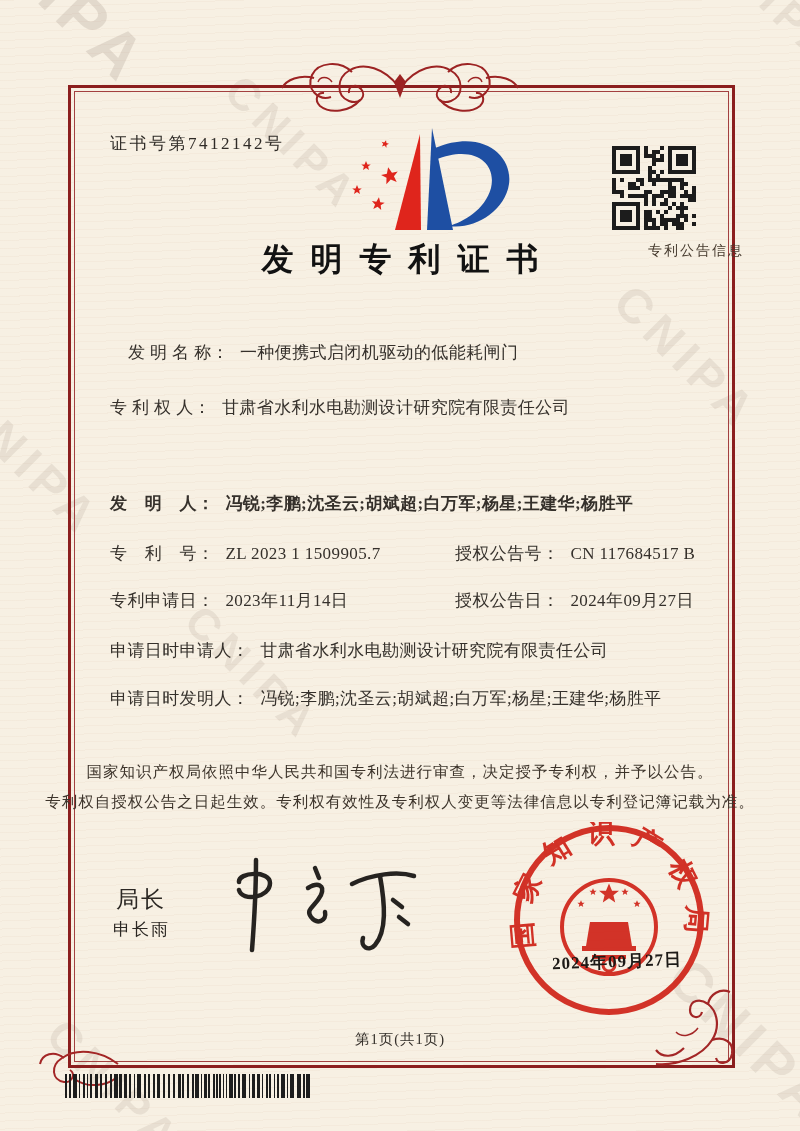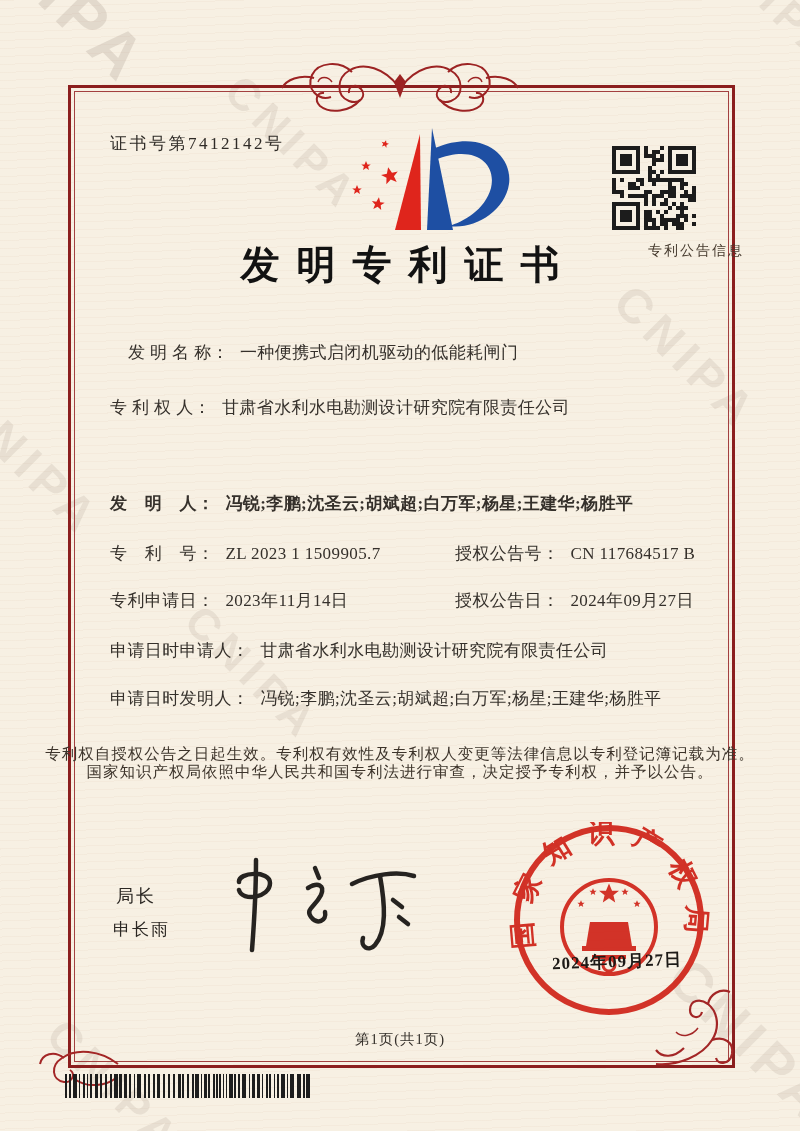--- a/index.html
+++ b/index.html
@@ -27,30 +27,30 @@
     border:3px solid #8b1e1e;z-index:1;}
   .frame-inner{position:absolute;left:3px;top:3px;right:3px;bottom:3px;border:1px solid #a34040;}
   .orn{position:absolute;z-index:2;}
   
   .abs{position:absolute;z-index:3;white-space:nowrap;}
   .cert-no{left:110px;top:132px;font-size:17px;letter-spacing:2.5px;color:#2e2a26;}
   .qr-wrap{left:608px;top:146px;width:92px;text-align:center;}
   .qr-caption{margin-top:8px;font-size:14px;letter-spacing:2px;color:#463a2e;margin-left:40px;}
   .title{left:0;top:238px;width:100%;text-align:center;
     font-family:Liberation Sans, sans-serif;font-weight:bold;
-    font-size:39px;letter-spacing:17px;padding-left:17px;color:#121212;box-sizing:border-box;}
+    font-size:32px;letter-spacing:17px;padding-left:17px;color:#121212;box-sizing:border-box;}
   .row{left:110px;font-size:17px;letter-spacing:0.4px;}
   .row .lab{color:#35302b;}
   .row .val{margin-left:11px;color:#35302b;}
   .pair2{position:absolute;left:345px;top:0;}
   .r1{top:341px;margin-left:18px;} .r2{top:396px;} .r3{top:446px;} .r4{top:492px;font-weight:bold;}
   .r5{top:542px;} .r6{top:589px;} .r7{top:639px;} .r8{top:687px;}
   .notice{left:0;width:100%;text-align:center;font-size:15.5px;color:#3d342b;letter-spacing:1px;}
-  .n1{top:762px;} .n2{top:744px;}
-  .sig-title{left:116px;top:884px;font-size:18px;font-family:"Liberation Sans","DejaVu Sans",sans-serif;color:#2c2824;letter-spacing:2px;}
+  .n1{top:762px;} .n2{top:792px;}
+  .sig-title{left:116px;top:884px;font-size:23px;font-family:"Liberation Sans","DejaVu Sans",sans-serif;color:#2c2824;letter-spacing:2px;}
   .sig-name{left:113px;top:918px;font-size:17px;font-family:"Liberation Sans","DejaVu Sans",sans-serif;color:#2c2824;letter-spacing:2px;}
   .sig-svg{left:212px;top:846px;}
   .seal-svg{left:504px;top:822px;z-index:3;}
   .seal-date{left:527px;top:950px;width:180px;text-align:center;font-size:17px;font-weight:bold;
     color:#1d1a17;letter-spacing:1px;transform:rotate(-2deg);z-index:4;}
   .footer{left:0;top:1030px;width:100%;text-align:center;font-size:14.5px;color:#35302b;letter-spacing:1px;}
   .barcode{left:65px;top:1074px;z-index:3;}
 </style>
 </head>
 <body>

